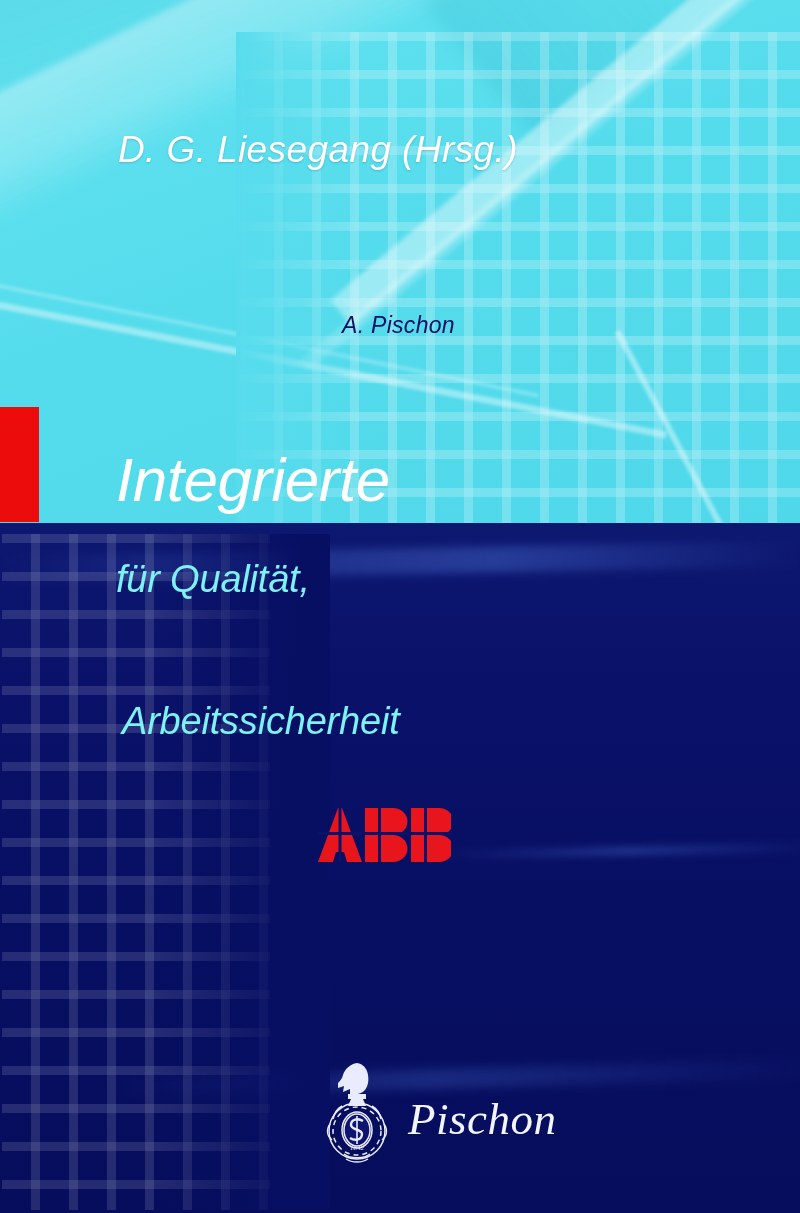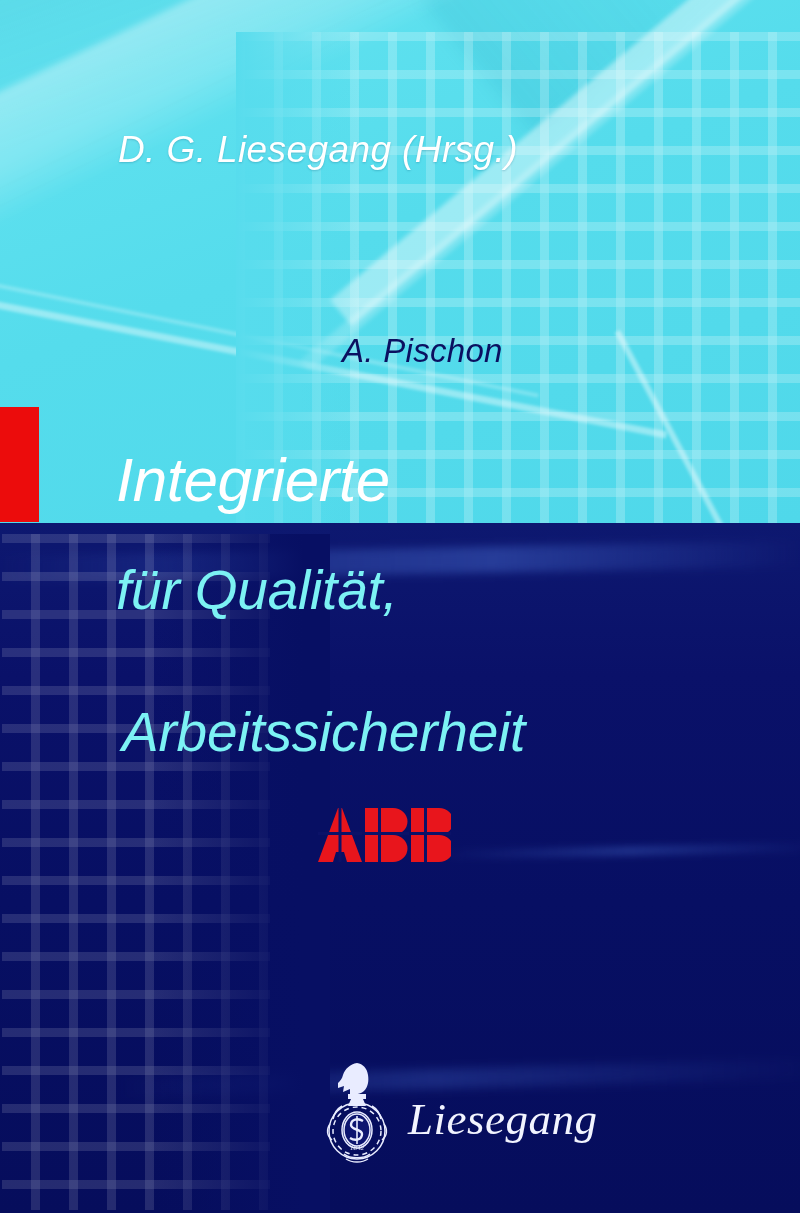--- a/index.html
+++ b/index.html
@@ -182,43 +182,43 @@
     left: 118px; top: 129px;
     color: #ffffff;
     font-size: 37px;
     font-weight: 400;
     letter-spacing: .4px;
     white-space: nowrap;
     text-shadow: 0 1px 2px rgba(0,80,110,.25);
   }
   .author {
     position: absolute;
-    left: 342px; top: 332px;
+    left: 342px; top: 312px;
     color: #0b1060;
-    font-size: 33px;
+    font-size: 23px;
     font-weight: 400;
     letter-spacing: .3px;
     white-space: nowrap;
   }
   .title-line {
     position: absolute;
     left: 116px;
     font-weight: 400;
     white-space: nowrap;
     letter-spacing: -.5px;
   }
   .t1 { top: 404px; font-size: 62px; color: #ffffff; margin-top: 40px; }
   .t2 { top: 466px; font-size: 62px; color: #ffffff; }
   .sub-line {
     position: absolute;
     left: 116px;
     font-weight: 400;
     white-space: nowrap;
     color: #7cf2f4;
-    font-size: 55px;
+    font-size: 38px;
     letter-spacing: -.2px;
   }
   .s1 { top: 558px; }
   .s2 { top: 628px; }
   .s3 { top: 700px; margin-left: 6px; }
 
   
   .abb-logo {
     position: absolute;
     left: 318px; top: 808px;
@@ -322,16 +322,16 @@
           <path d="M24 101 c6 4 16 4 22 0"></path>
 
           <path d="M8 66 c-4 6 -3 12 2 16"></path>
           <path d="M62 66 c4 6 3 12 -2 16"></path>
           <path d="M20 48 c-5 3 -8 8 -9 13"></path>
           <path d="M50 48 c5 3 8 8 9 13"></path>
         </g>
         <text x="35" y="92" font-family="'Liberation Serif', serif" font-size="7" fill="#e9ecff" text-anchor="middle">1842</text>
       </svg>
     </span>
-    <span class="springer-word">Liesegang</span>
+    <span class="springer-word">Pischon</span>
   </div>
 
 </div>
 
 </body></html>

